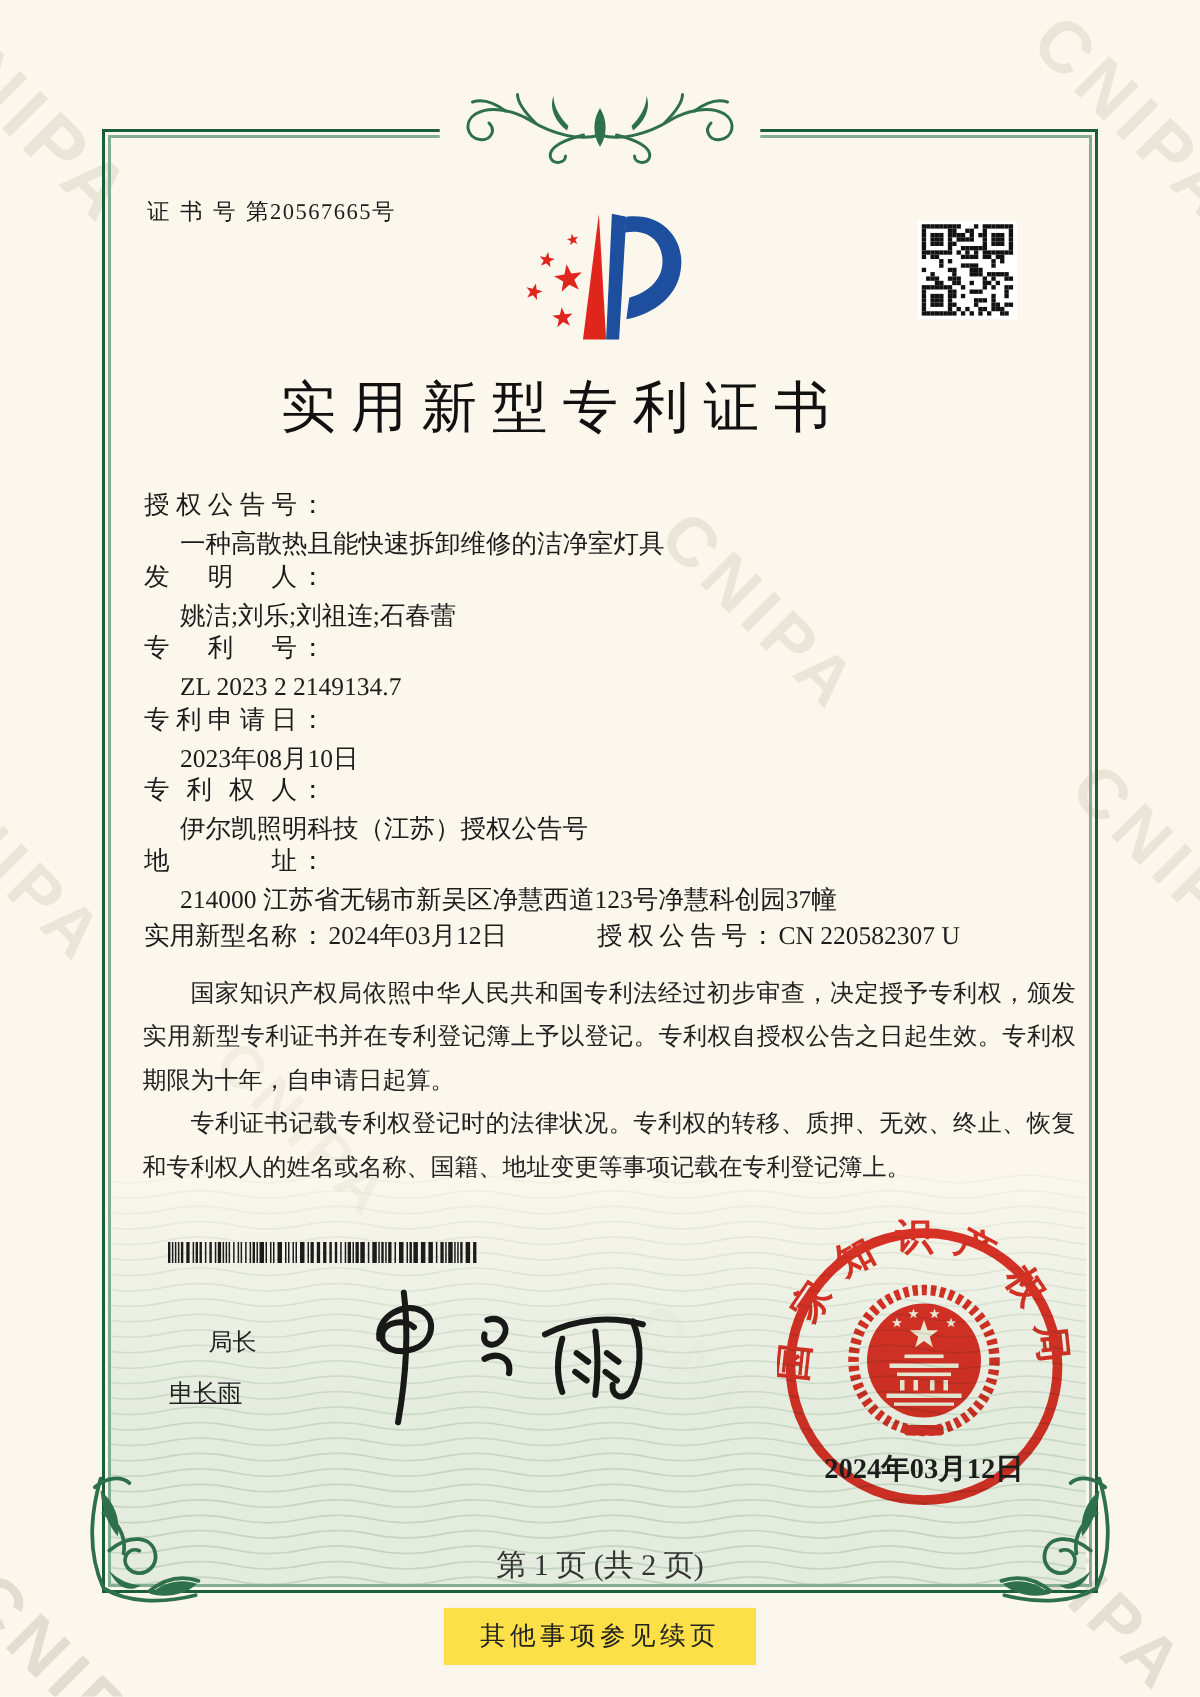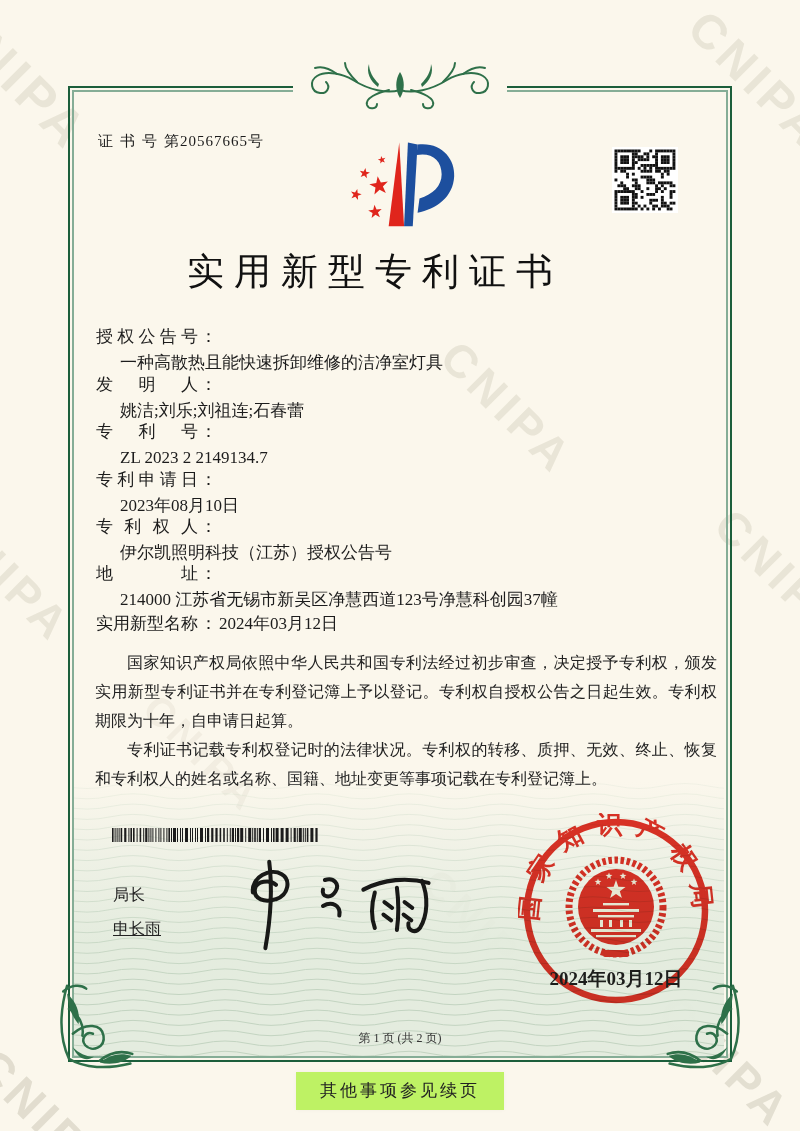--- a/index.html
+++ b/index.html
@@ -53,30 +53,30 @@
   .flabel2{display:inline-block;width:100px;text-align:justify;text-align-last:justify;vertical-align:top;}
   .fsep{display:inline-block;vertical-align:top;margin:0 2px 0 2px;}
   .fval{display:inline-block;width:494px;vertical-align:top;margin-left:24px;}
   .fval2{display:inline-block;vertical-align:top;}
   
   .paras{left:95px;top:648px;width:622px;font-size:16px;line-height:29px;text-align:justify;color:#222;}
   .paras p{margin:0;text-indent:2em;}
   
   .barcode{left:112px;top:827px;}
   .signer{left:113px;font-family:"Liberation Sans","DejaVu Sans",sans-serif;font-size:16px;color:#222;}
-  .signer.t1{top:885px;}
+  .signer.t1{top:885px;margin-left:26px;}
   .signer.t2{top:919px;text-decoration:underline;}
   .signature{left:232px;top:856px;mix-blend-mode:multiply;}
   
   .seal{left:518px;top:813px;mix-blend-mode:multiply;opacity:0.95;}
   
-  .pagenum{left:70px;top:1030px;width:660px;text-align:center;font-size:12px;color:#333;}
+  .pagenum{left:70px;top:1030px;width:660px;text-align:center;font-size:20px;color:#333;}
   .contnote{
     left:296px;top:1072px;width:208px;height:38px;
-    background:#bef264;box-shadow:0 0 4px rgba(0,0,0,0.04);
+    background:#fde047;box-shadow:0 0 4px rgba(0,0,0,0.04);
     text-align:center;font-size:17px;letter-spacing:3px;line-height:38px;color:#222;
   }
   .orn{color:#2e7049;}
 </style>
 </head>
 <body>
 
 <div class="wm" style="left:-28px;top:-10px;font-size:52px;">CNIPA</div>
 <div class="wm" style="left:716px;top:0px;font-size:48px;">CNIPA</div>
 <div class="wm" style="left:468px;top:330px;font-size:46px;">CNIPA</div>
@@ -421,20 +421,23 @@
   <span class="flabel">专利申请日</span><span class="fsep">：</span><span class="fval">2023年08月10日</span>
 </div>
 <div class="frow" style="top:514px">
   <span class="flabel">专利权人</span><span class="fsep">：</span><span class="fval">伊尔凯照明科技（江苏）授权公告号</span>
 </div>
 <div class="frow" style="top:561px">
   <span class="flabel">地址</span><span class="fsep">：</span><span class="fval">214000 江苏省无锡市新吴区净慧西道123号净慧科创园37幢</span>
 </div>
 <div class="frow" style="top:611px">
   <span class="flabel">实用新型名称</span><span class="fsep">：</span><span class="fval2">2024年03月12日</span>
+  <span class="abs" style="left:302px;top:0;">
+    <span class="flabel2">授权公告号</span><span class="fsep">：</span><span class="fval2">CN 220582307 U</span>
+  </span>
 </div>
 
 <div class="abs paras">
   <p>国家知识产权局依照中华人民共和国专利法经过初步审查，决定授予专利权，颁发实用新型专利证书并在专利登记簿上予以登记。专利权自授权公告之日起生效。专利权期限为十年，自申请日起算。</p>
   <p>专利证书记载专利权登记时的法律状况。专利权的转移、质押、无效、终止、恢复和专利权人的姓名或名称、国籍、地址变更等事项记载在专利登记簿上。</p>
 </div>
 
 <svg class="abs barcode" id="barcode-svg" width="206" height="16" viewBox="0 0 206 16" xmlns="http://www.w3.org/2000/svg">
     <rect x="0" y="1" width="1.6" height="14" fill="#1c1c1c"></rect>
     <rect x="2.6" y="1" width="1" height="14" fill="#1c1c1c"></rect>

